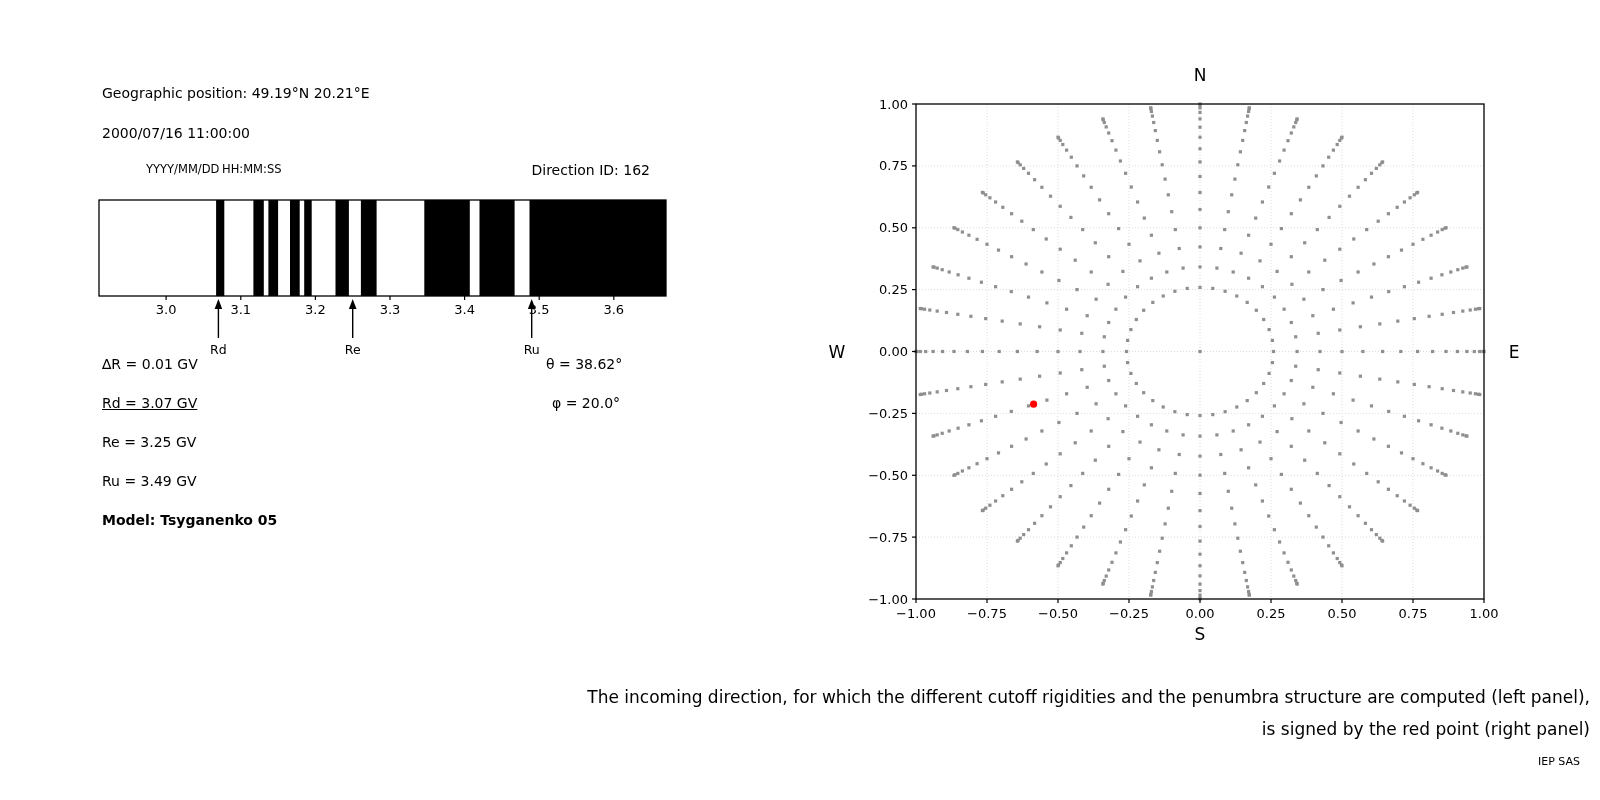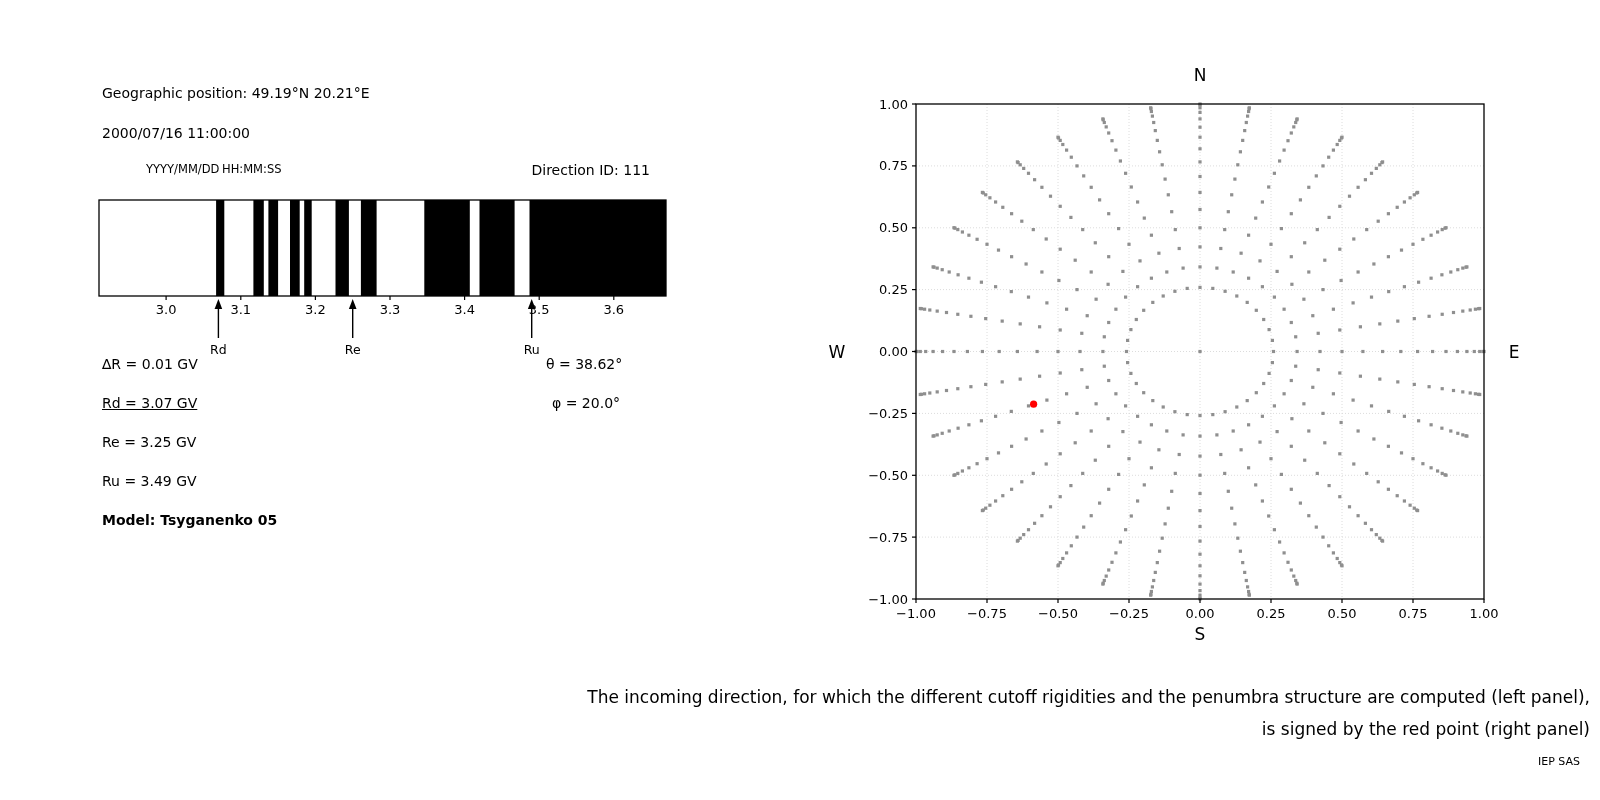--- a/index.html
+++ b/index.html
@@ -17,21 +17,21 @@
 <div id="page">
 
 <div class="abs t16" style="left:102px;top:86px;">Geographic position: 49.19°N 20.21°E</div>
 
 <div class="abs t16" style="left:102px;top:126px;">2000/07/16 11:00:00</div>
 
 <div class="abs t11" style="left:102px;top:163px;margin-left:44px;">YYYY/MM/DD</div>
 
 <div class="abs t11" style="left:222px;top:163px;">HH:MM:SS</div>
 
-<div class="abs t16 right" style="left:350px;top:163px;width:300px;">Direction ID: 111</div>
+<div class="abs t16 right" style="left:350px;top:163px;width:300px;">Direction ID: 162</div>
 
 <div class="abs" style="left:80px;top:190px;width:620px;height:175px;">
   <svg id="penumbra-svg" width="620" height="175">
         <rect x="19" y="10" width="567" height="96" fill="#ffffff" stroke="none"></rect>
         <g>
           <rect x="136.1" y="10" width="8.2" height="96" fill="#000000"></rect>
           <rect x="173.4" y="10" width="10.4" height="96" fill="#000000"></rect>
           <rect x="188.4" y="10" width="9.7" height="96" fill="#000000"></rect>
           <rect x="210.0" y="10" width="9.7" height="96" fill="#000000"></rect>
           <rect x="224.2" y="10" width="7.5" height="96" fill="#000000"></rect>

